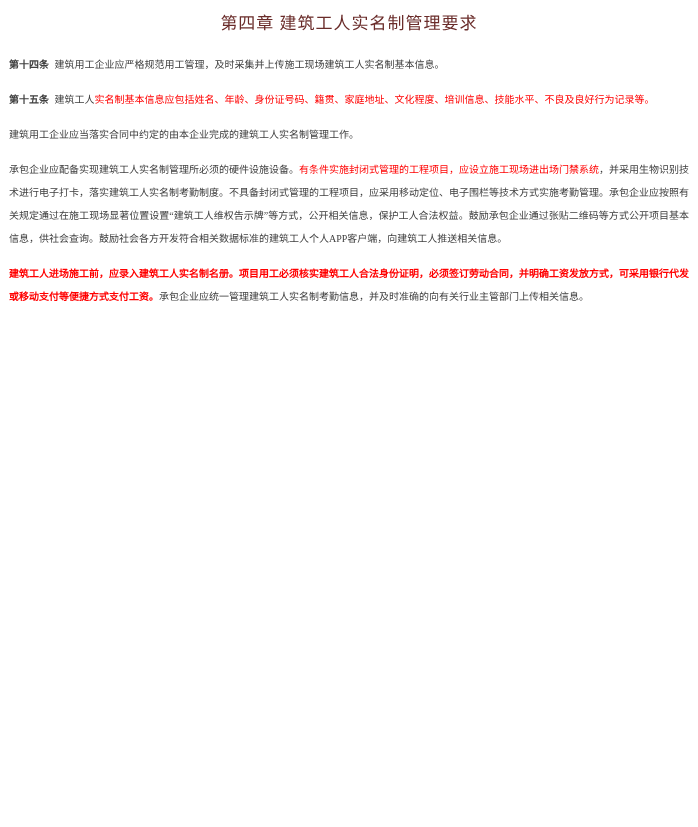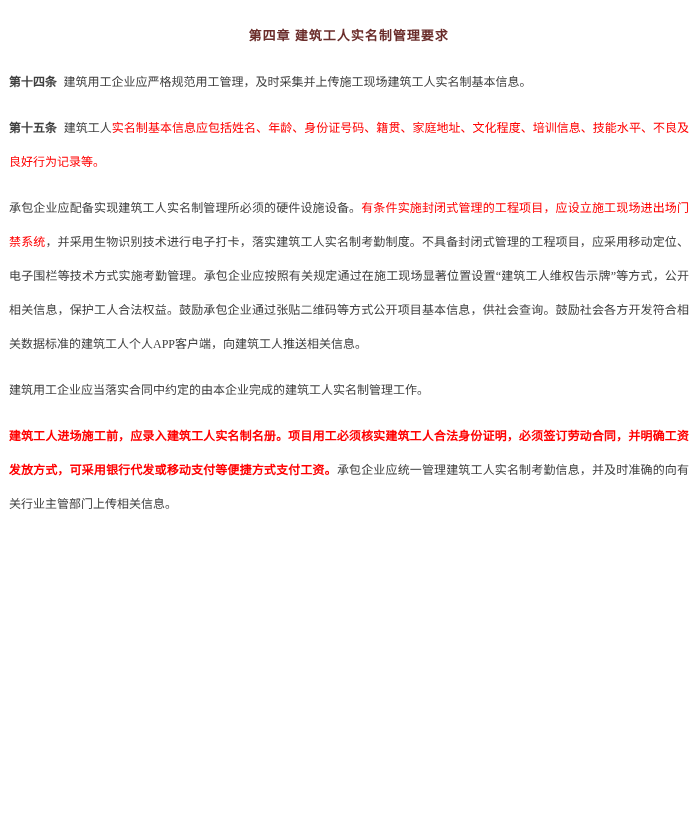--- a/index.html
+++ b/index.html
@@ -11,31 +11,31 @@
   *{margin:0;padding:0;box-sizing:border-box;}
   html,body{background:var(--page-bg);}
   body{
     width:698px;
     min-height:827px;
     font-family:"Liberation Serif","DejaVu Serif",serif;
     color:var(--body-color);
     padding:8px 9px 4px 9px;
   }
   .doc-title{
-    font-size:13px;
-    font-weight:bold;
+    font-size:17px;
+    font-weight:normal;
     color:var(--title-color);
     text-align:center;
     line-height:24px;
-    margin:16px 0 17px 0;
+    margin:4px 0 17px 0;
     letter-spacing:1px;
   }
   .para{
-    font-size:12px;
-    line-height:34px;
+    font-size:10px;
+    line-height:23px;
     text-align:justify;
     margin:0 0 12px 0;
     color:var(--body-color);
   }
   .label{
     font-weight:bold;
     margin-right:0.55em;
     color:var(--body-color);
   }
   .normal{color:var(--body-color);}
@@ -47,21 +47,21 @@
 
 <div class="page">
 
   <h1 class="doc-title">第四章 建筑工人实名制管理要求</h1>
 
   <p class="para"><span class="label">第十四条</span><span class="normal">建筑用工企业应严格规范用工管理，及时采集并上传施工现场建筑工人实名制基本信息。</span></p>
 
   <p class="para"><span class="label">第十五条</span><span class="normal">建筑工人</span><span class="red">实名制基本信息应包括姓名、年龄、身份证号码、籍贯、家庭地址、文化程度、培训信息、技能水平、不良及良好行为记录等。</span></p>
 
 
+  <p class="para"><span class="normal">建筑用工企业应当落实合同中约定的由本企业完成的建筑工人实名制管理工作。</span></p>
+
   <p class="para"><span class="normal">承包企业应配备实现建筑工人实名制管理所必须的硬件设施设备。</span><span class="red">有条件实施封闭式管理的工程项目，应设立施工现场进出场门禁系统</span><span class="normal">，并采用生物识别技术进行电子打卡，落实建筑工人实名制考勤制度。不具备封闭式管理的工程项目，应采用移动定位、电子围栏等技术方式实施考勤管理。承包企业应按照有关规定通过在施工现场显著位置设置“建筑工人维权告示牌”等方式，公开相关信息，保护工人合法权益。鼓励承包企业通过张贴二维码等方式公开项目基本信息，供社会查询。鼓励社会各方开发符合相关数据标准的建筑工人个人APP客户端，向建筑工人推送相关信息。</span></p>
-
-  <p class="para"><span class="normal">建筑用工企业应当落实合同中约定的由本企业完成的建筑工人实名制管理工作。</span></p>
 
 
   <p class="para"><span class="red-bold">建筑工人进场施工前，应录入建筑工人实名制名册。项目用工必须核实建筑工人合法身份证明，必须签订劳动合同，并明确工资发放方式，可采用银行代发或移动支付等便捷方式支付工资。</span><span class="normal">承包企业应统一管理建筑工人实名制考勤信息，并及时准确的向有关行业主管部门上传相关信息。</span></p>
 
 
 </div>
 
 </body></html>

